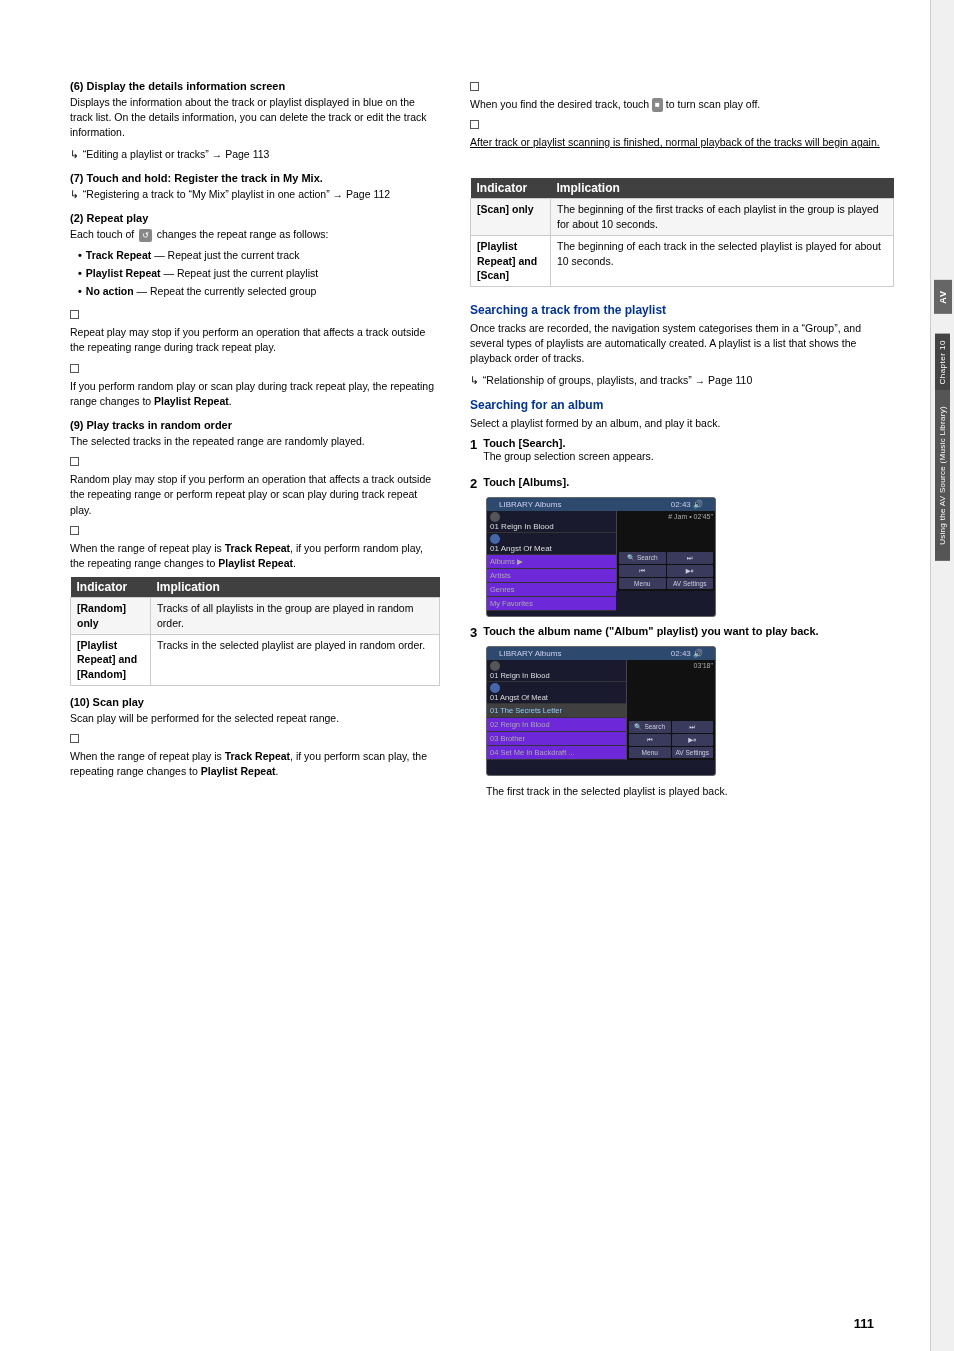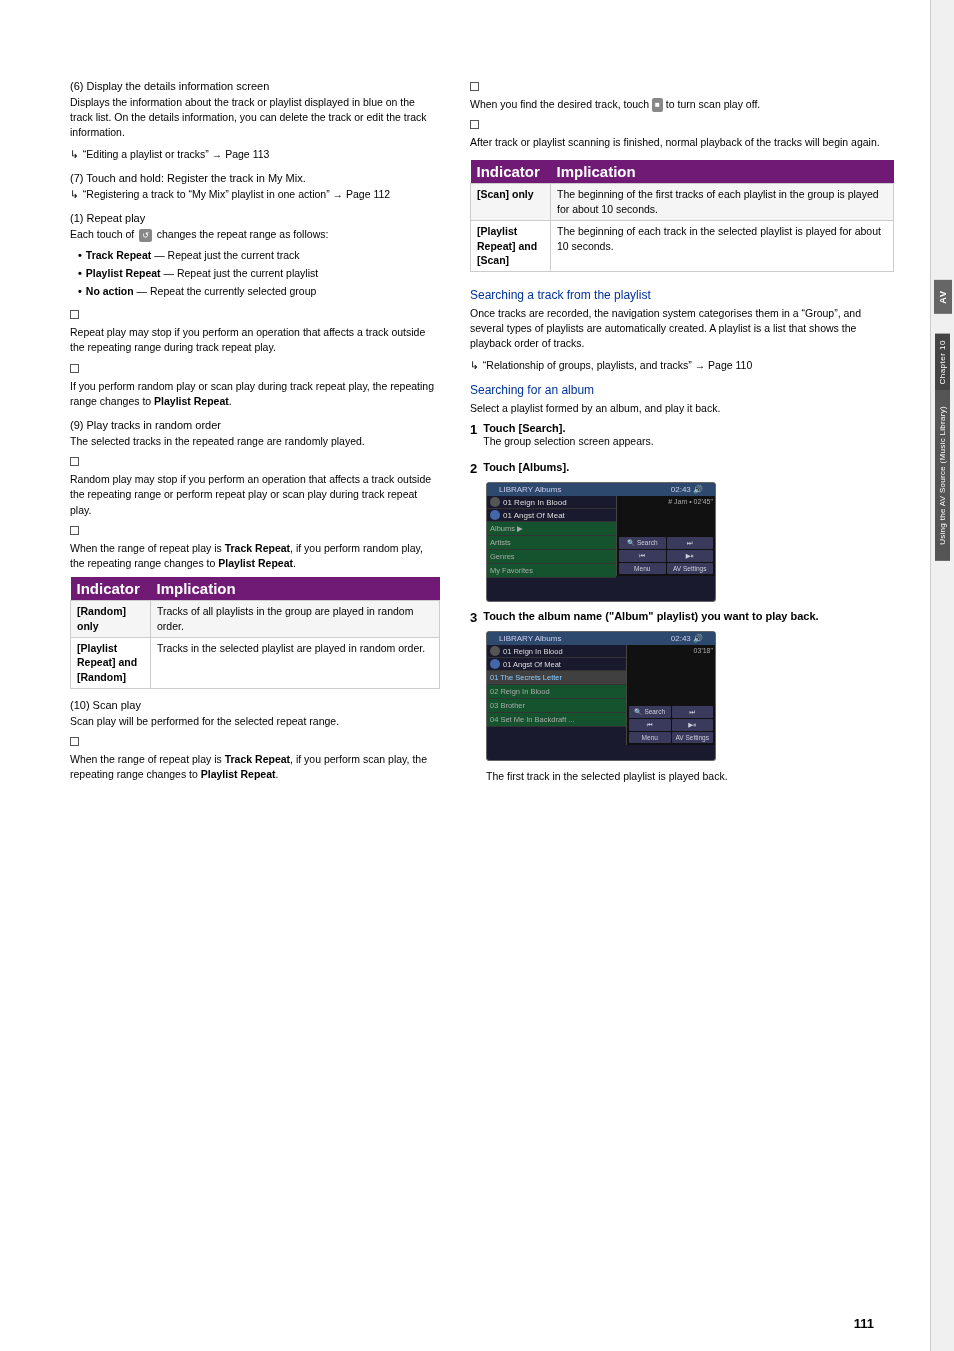--- a/index.html
+++ b/index.html
@@ -15,21 +15,21 @@
 
     .page-container {
       width: 954px;
       min-height: 1351px;
       position: relative;
       padding: 40px 0 40px 0;
     }
 
     .section-heading {
       font-size: 11px;
-      font-weight: normal;
+      font-weight: bold;
       margin-bottom: 3px;
     }
 
     .section-text {
       font-size: 10.5px;
       line-height: 1.45;
       margin-bottom: 6px;
     }
 
     .ref-link {
@@ -92,26 +92,26 @@
 
     
     .indicator-table {
       width: 100%;
       border-collapse: collapse;
       margin-bottom: 10px;
       font-size: 10.5px;
     }
 
     .indicator-table th {
-      background: #701a75;
+      background: #404040;
       color: #fff;
       padding: 3px 6px;
       text-align: left;
       font-weight: bold;
-      font-size: 15px;
+      font-size: 12px;
     }
 
     .indicator-table td {
       padding: 3px 6px;
       border: 1px solid #ccc;
       vertical-align: top;
       line-height: 1.4;
     }
 
     .indicator-table tr:nth-child(odd) td {
@@ -155,38 +155,39 @@
       background: #2d4a6e;
       color: #cce;
       font-size: 8px;
       padding: 2px 12px;
       display: flex;
       justify-content: space-between;
     }
 
     .ss-row {
       display: flex;
-      align-items: flex-end;
+      align-items: flex-start;
       border-bottom: 1px solid #333;
       color: #ddd;
       font-size: 8px;
       padding: 1px 3px;
+      flex-direction: column;
     }
 
     .ss-icon {
       width: 10px;
       height: 10px;
       background: #555;
       border-radius: 50%;
       margin-right: 3px;
       flex-shrink: 0;
     }
 
     .ss-nav-row {
-      background: #14532d;
+      background: #6d28d9;
       color: #aaa;
       font-size: 7.5px;
       padding: 2px 3px;
       border-bottom: 1px solid #333;
       cursor: pointer;
     }
 
     .ss-btn {
       background: #3a3a5c;
       color: #ccd;
@@ -304,21 +305,21 @@
 
       <div class="section-gap">
         <div class="section-heading">(7) Touch and hold: Register the track in My Mix.</div>
         <div class="ref-link">
           <span>↳</span>
           <span>“Registering a track to “My Mix” playlist in one action” → Page 112</span>
         </div>
       </div>
 
       <div class="section-gap">
-        <div class="section-heading">(1) Repeat play</div>
+        <div class="section-heading">(2) Repeat play</div>
         <div class="section-text">
           <span>Each touch of</span>
           <span class="repeat-icon">↺</span>
           <span>changes the repeat range as follows:</span>
         </div>
         <div class="bullet-list">
           <div class="bullet-item">
             <span class="bullet-dot">•</span>
             <span><span class="inline-bold">Track Repeat</span> — Repeat just the current track</span>
           </div>
@@ -383,21 +384,21 @@
       </div>
 
     </div>
 
     <div class="col-right">
 
       <div class="checkbox-item" style="margin-bottom:6px;">
         <div class="checkbox-box"></div>
         <span>When you find the desired track, touch <span style="display:inline-block;background:#888;color:#fff;font-size:8px;padding:1px 3px;border-radius:2px;vertical-align:middle;">■</span> to turn scan play off.</span>
       </div>
-      <div class="checkbox-item" style="margin-bottom:10px;">
+      <div class="checkbox-item" style="margin-bottom:28px;text-decoration:underline;">
         <div class="checkbox-box"></div>
         <span>After track or playlist scanning is finished, normal playback of the tracks will begin again.</span>
       </div>
 
       <table class="indicator-table" style="margin-bottom:16px;">
         <thead>
           <tr>
             <th>Indicator</th>
             <th>Implication</th>
           </tr>

